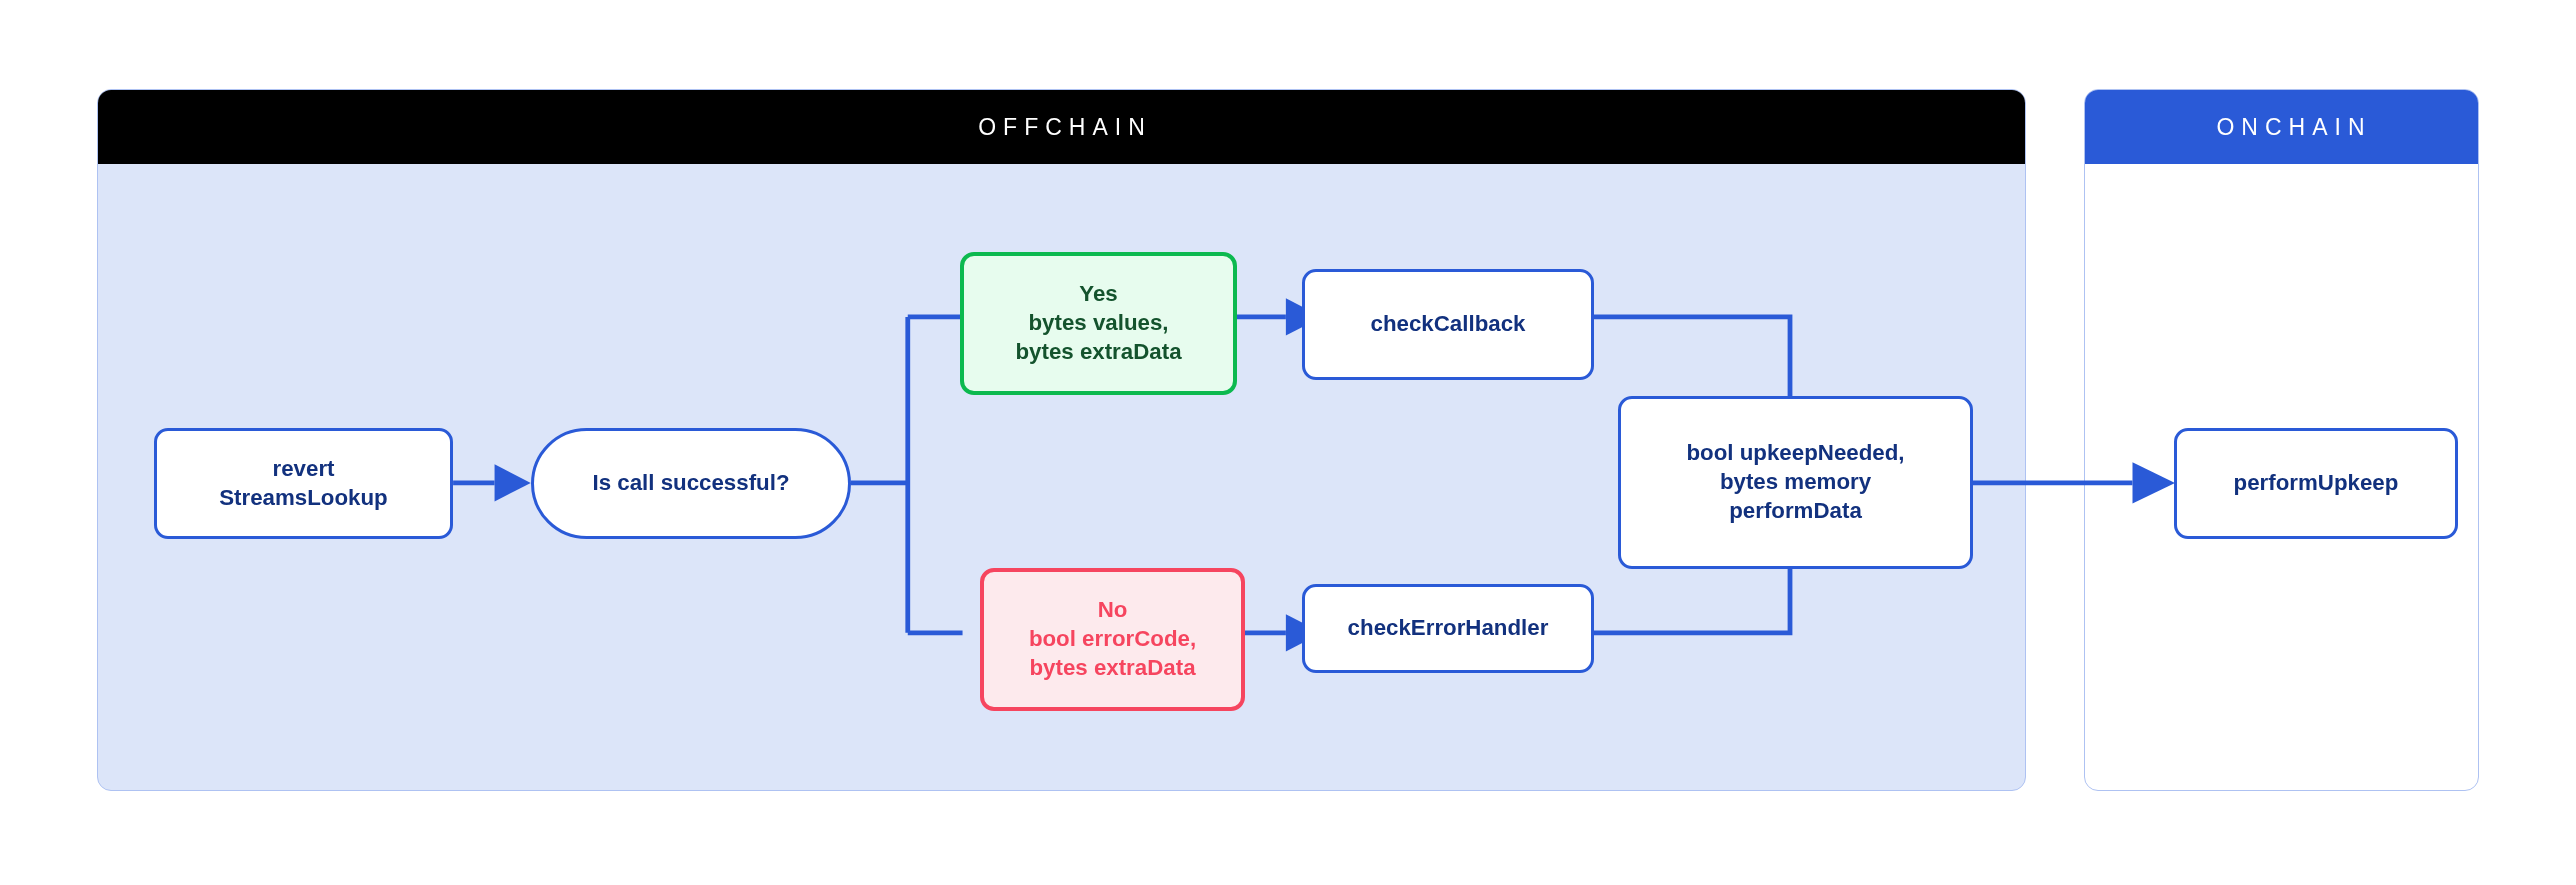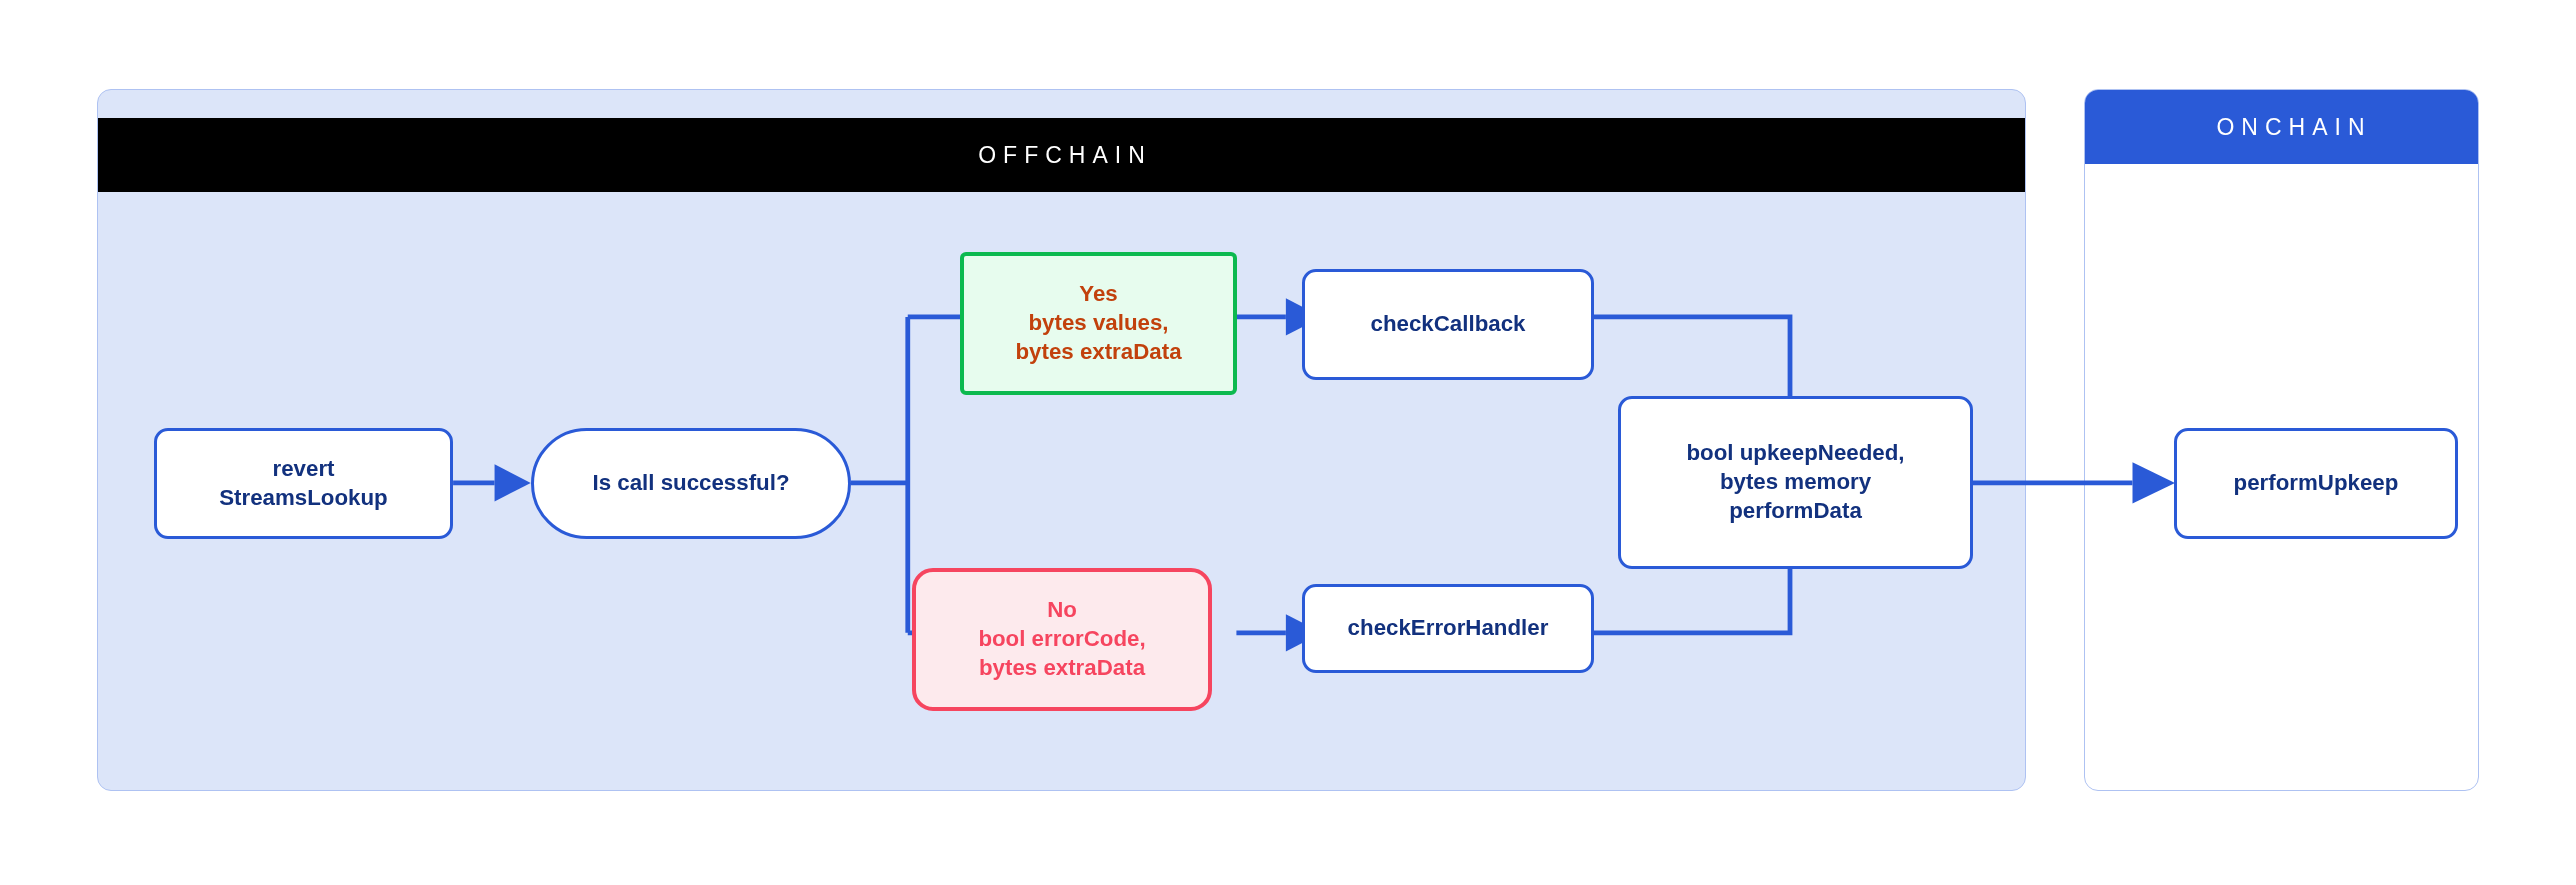--- a/index.html
+++ b/index.html
@@ -51,21 +51,21 @@
     height: 74px;
     display: flex;
     align-items: center;
     justify-content: center;
     color: #ffffff;
     font-size: 23px;
     font-weight: 500;
     letter-spacing: 7px;
     text-indent: 7px;
   }
-  .header-offchain { background: #000000; margin-top: 28px; }
+  .header-offchain { background: #000000; }
   .header-onchain  { background: #2a5ad7; padding-left: 9px; }
 
   
   .node {
     position: absolute;
     box-sizing: border-box;
     display: flex;
     align-items: center;
     justify-content: center;
     text-align: center;
@@ -83,22 +83,22 @@
   .node-pill {
     background: #ffffff;
     border: 3.2px solid #2a5ad7;
     border-radius: 106px;
     color: #12317e;
     font-size: 22.3px;
   }
   .node-green {
     background: #e7fcee;
     border: 4.3px solid #0cb94f;
-    border-radius: 6px;
-    color: #c2410c;
+    border-radius: 14px;
+    color: #14532d;
     font-size: 22.3px;
   }
   .node-red {
     background: #fdeaed;
     border: 4.3px solid #f6455f;
     border-radius: 14px;
     color: #f6455f;
     font-size: 22.3px;
   }
 
@@ -167,21 +167,21 @@
   </div>
 
   <div class="node node-green" style="left:960px; top:252px; width:277px; height:143px;">
     <div>
       <div>Yes</div>
       <div>bytes values,</div>
       <div>bytes extraData</div>
     </div>
   </div>
 
-  <div class="node node-red" style="left:912px; top:568px; width:300px; height:143px;border-radius:21px;">
+  <div class="node node-red" style="left:980px; top:568px; width:265px; height:143px;">
     <div>
       <div>No</div>
       <div>bool errorCode,</div>
       <div>bytes extraData</div>
     </div>
   </div>
 
   <div class="node node-blue" style="left:1302px; top:269px; width:292px; height:111px;">
     <div>checkCallback</div>
   </div>

